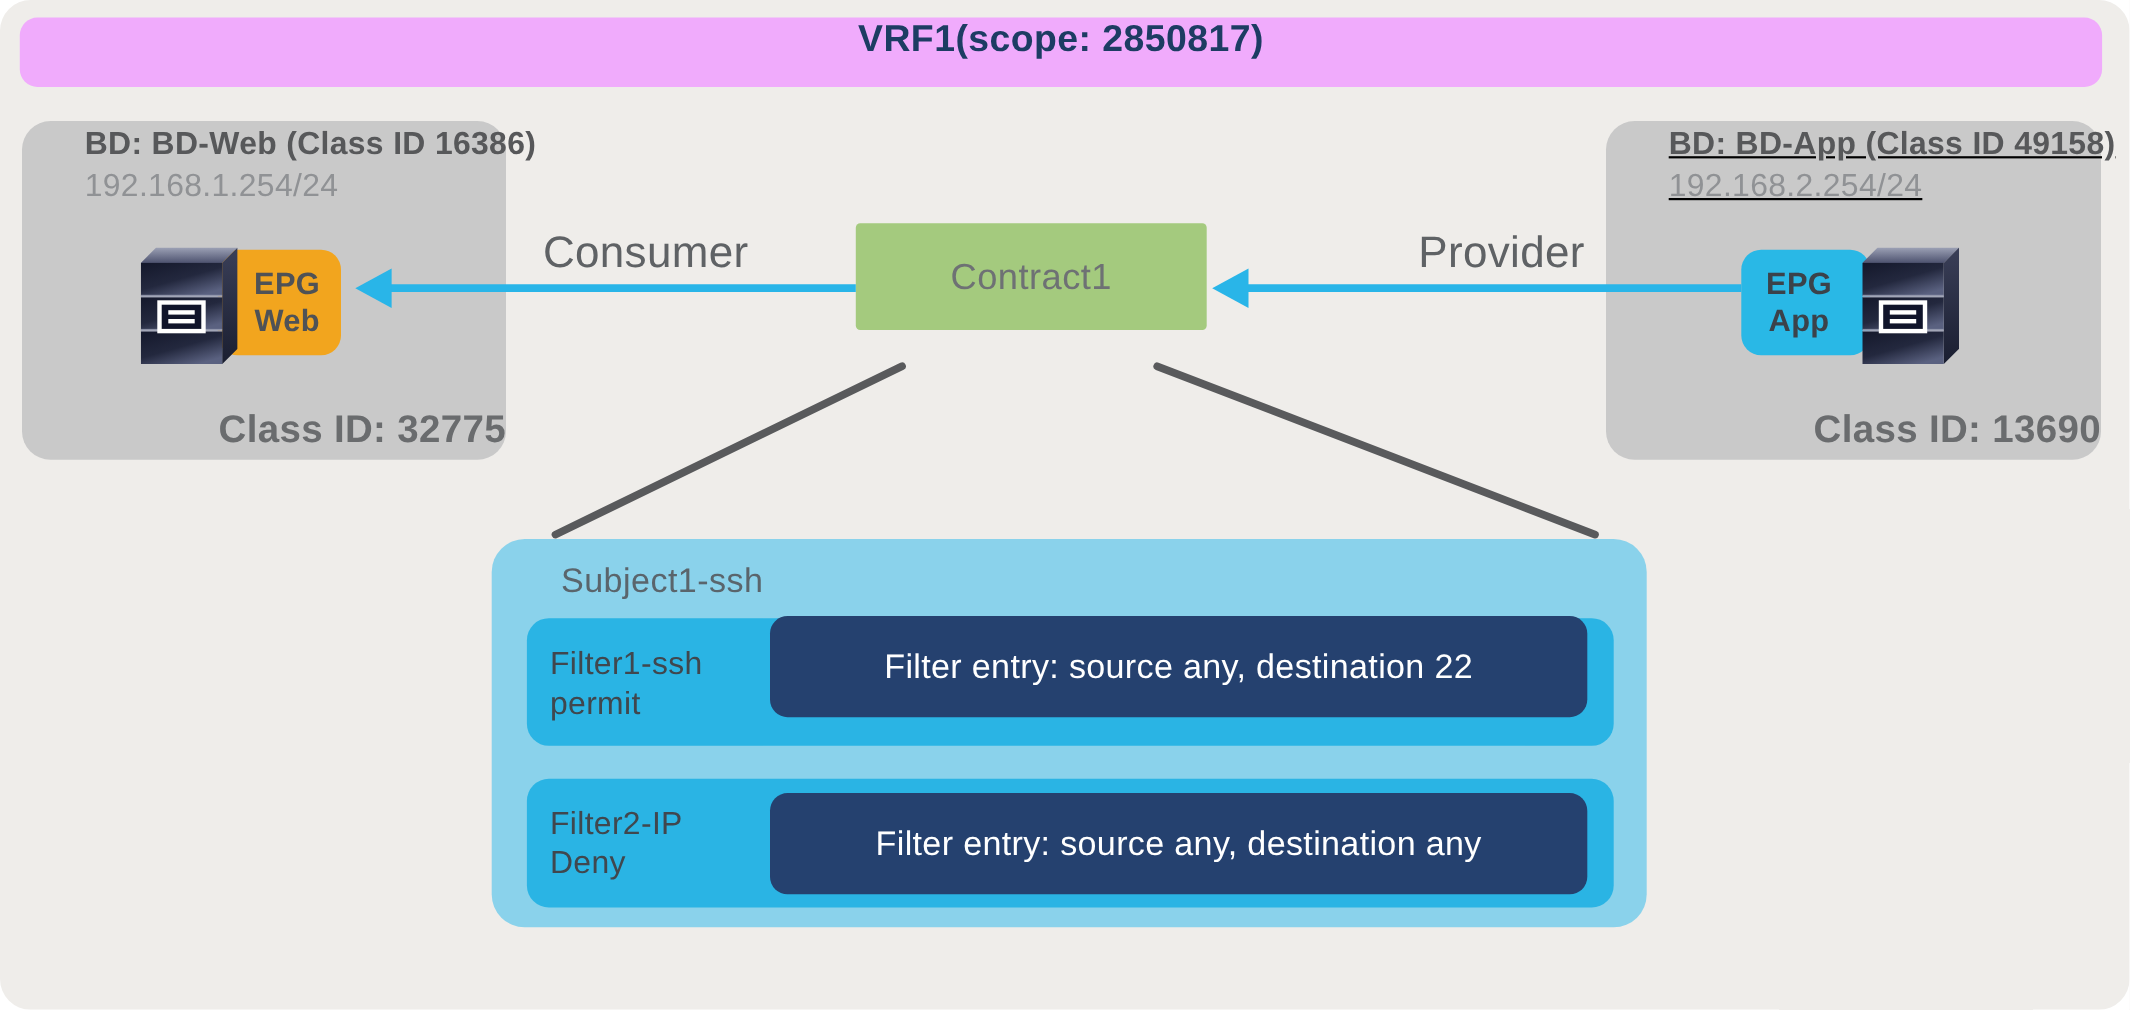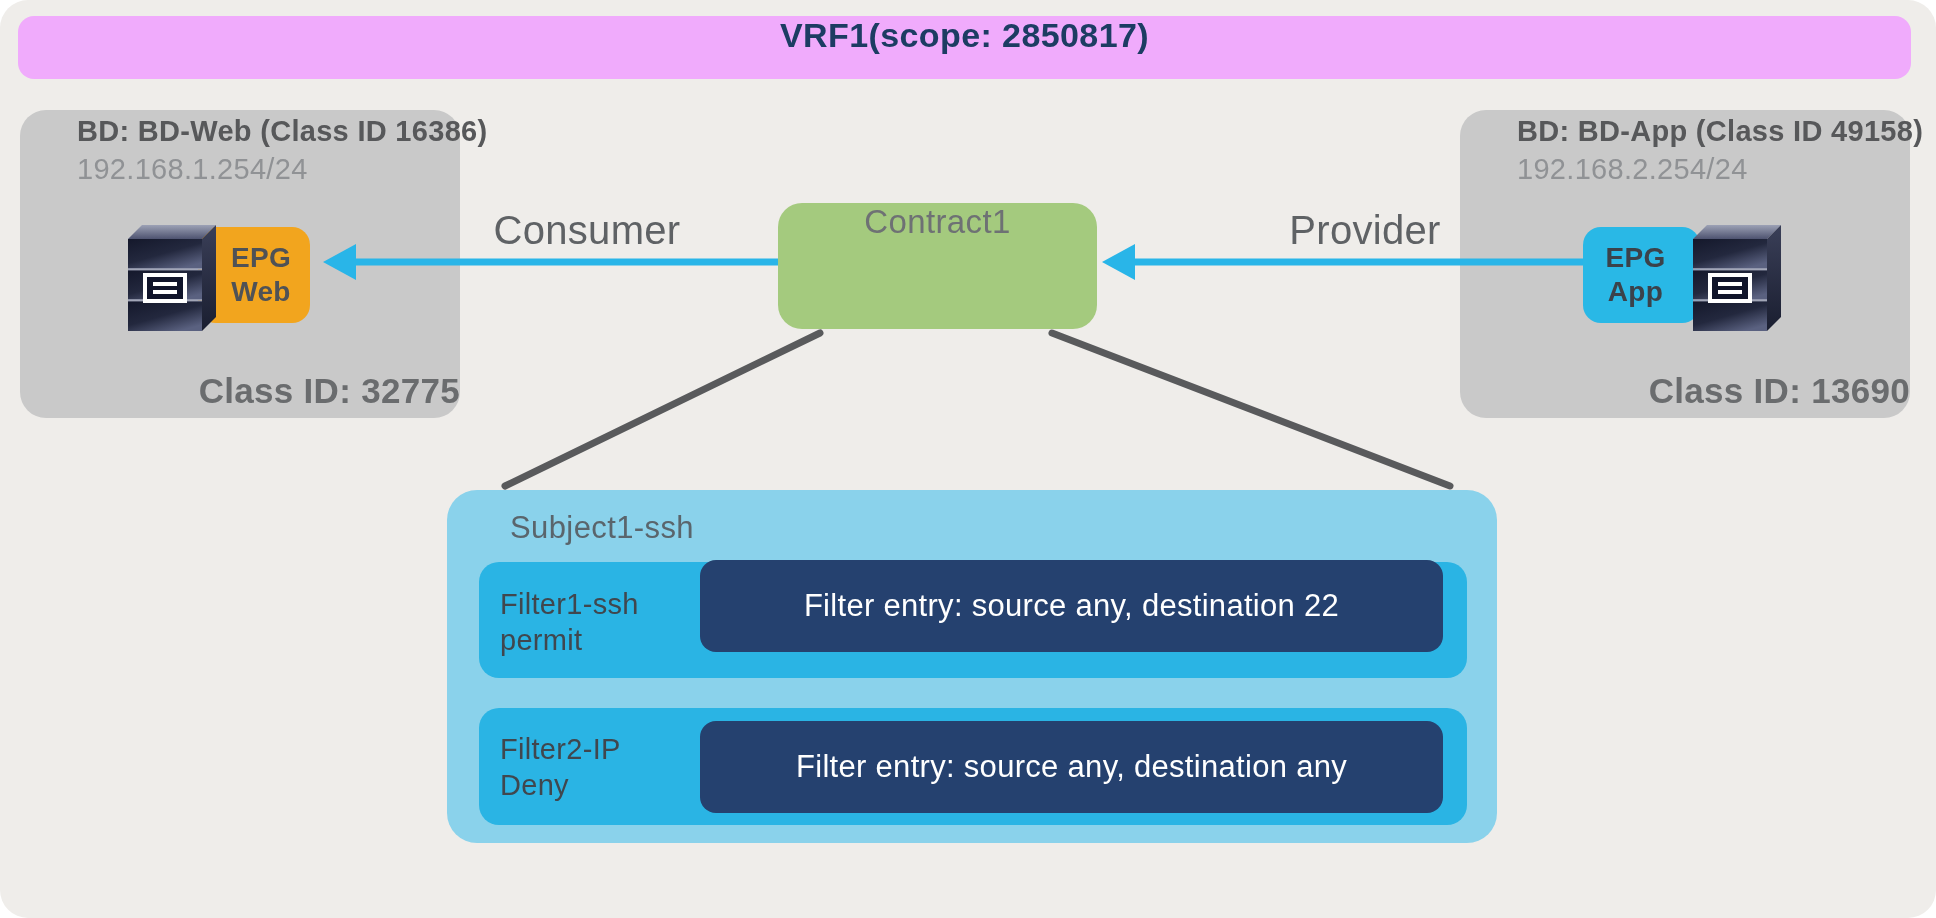--- a/index.html
+++ b/index.html
@@ -8,37 +8,37 @@
 
   .banner{position:absolute;left:18px;top:16px;width:1893px;height:63px;background:#f0abfc;border-radius:16px;
           display:flex;align-items:flex-start;justify-content:center;}
   .banner span{color:#1D3C63;font-size:34px;font-weight:bold;letter-spacing:.4px;}
 
   .bd-box{position:absolute;top:110px;width:440px;height:308px;background:#C9C9C9;border-radius:26px;}
   .bd-web{left:20px;}
   .bd-app{left:1460px;width:450px;}
   .bd-text{position:absolute;left:14px;top:112px;line-height:38px;font-size:29px;letter-spacing:.3px;margin-left:45px;}
   .bd-text-left{left:32px;}
-  .bd-text-right{left:1472px;}
+  .bd-text-right{left:1472px;text-decoration:underline;}
   .bd-title{color:#57585A;font-weight:bold;}
   .bd-subnet{color:#909295;}
   .bd-classid{position:absolute;top:371px;font-size:35px;font-weight:bold;color:#6A6C6E;text-align:right;letter-spacing:.3px;}
   .classid-web{left:20px;width:440px;}
   .classid-app{left:1460px;width:450px;}
 
   .epg-box{position:absolute;top:227px;height:96px;border-radius:18px;display:flex;flex-direction:column;
            align-items:center;justify-content:center;font-size:28px;font-weight:bold;line-height:34px;letter-spacing:.3px;}
   .epg-web{left:198px;width:112px;background:#F2A51E;color:#4F5256;padding-left:14px;box-sizing:border-box;}
   .epg-app{left:1583px;width:117px;background:#29B8E6;color:#3B424A;padding-right:12px;box-sizing:border-box;}
   .srv{position:absolute;top:225px;width:88px;height:106px;}
   .srv-web{left:128px;}
   .srv-app{left:1693px;}
 
-  .contract{position:absolute;left:778px;top:203px;width:319px;height:126px;background:#A4CA7E;border-radius:24px;
-            display:flex;justify-content:center;}
+  .contract{position:absolute;left:778px;top:203px;width:319px;height:97px;background:#A4CA7E;border-radius:4px;
+            display:flex;align-items:center;justify-content:center;}
   .contract span{color:#6E7174;font-size:33px;letter-spacing:.4px;}
 
   .rel-label{position:absolute;top:208px;width:260px;text-align:center;font-size:40px;color:#5F6265;letter-spacing:.3px;}
   .rel-consumer{left:457px;}
   .rel-provider{left:1235px;}
 
   .subject{position:absolute;left:447px;top:490px;width:1050px;height:353px;background:#8AD2EB;border-radius:30px;}
   .subject-title{position:absolute;left:510px;top:510px;font-size:31px;color:#5A656C;letter-spacing:.4px;}
   .filter-row{position:absolute;left:479px;width:988px;background:#2AB4E4;border-radius:20px;}
   .filter-row-1{top:562px;height:116px;}

